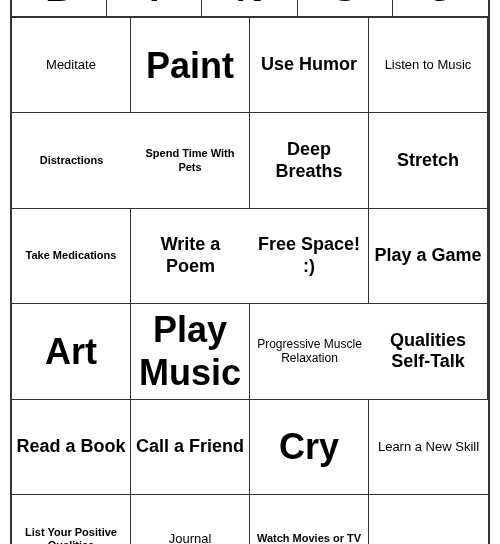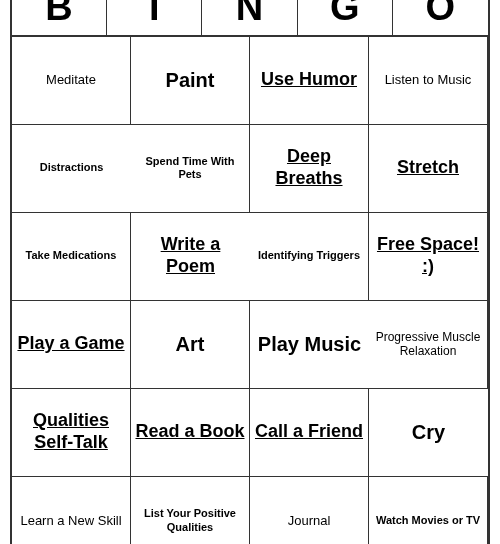--- a/index.html
+++ b/index.html
@@ -53,27 +53,26 @@
       border-right: none;
     }
     .bingo-cell:nth-child(n+21) {
       border-bottom: none;
     }
     .cell-text {
       font-size: 13px;
       font-family: Arial, sans-serif;
     }
     .cell-text.large {
-      font-size: 20px;
+      font-size: 36px;
       font-weight: bold;
     }
     .cell-text.medium {
       font-size: 18px;
       font-weight: bold;
-      text-decoration: underline;
     }
     .cell-text.small {
       font-size: 11px;
       font-weight: bold;
     }
     .cell-text.xsmall {
       font-size: 12px;
     }
   </style>
 </head>
@@ -112,23 +111,20 @@
       <div class="bingo-cell">
         <span class="cell-text medium">Stretch</span>
       </div>
       <div class="bingo-cell">
         <span class="cell-text small">Take Medications</span>
       </div>
       <div class="bingo-cell">
         <span class="cell-text medium">Write a Poem</span>
       </div>
       <div class="bingo-cell">
-        <span class="cell-text small">Identifying Triggers</span>
-      </div>
-      <div class="bingo-cell">
         <span class="cell-text medium">Free Space! :)</span>
       </div>
       <div class="bingo-cell">
         <span class="cell-text medium">Play a Game</span>
       </div>
       <div class="bingo-cell">
         <span class="cell-text large">Art</span>
       </div>
       <div class="bingo-cell">
         <span class="cell-text large">Play Music</span>

